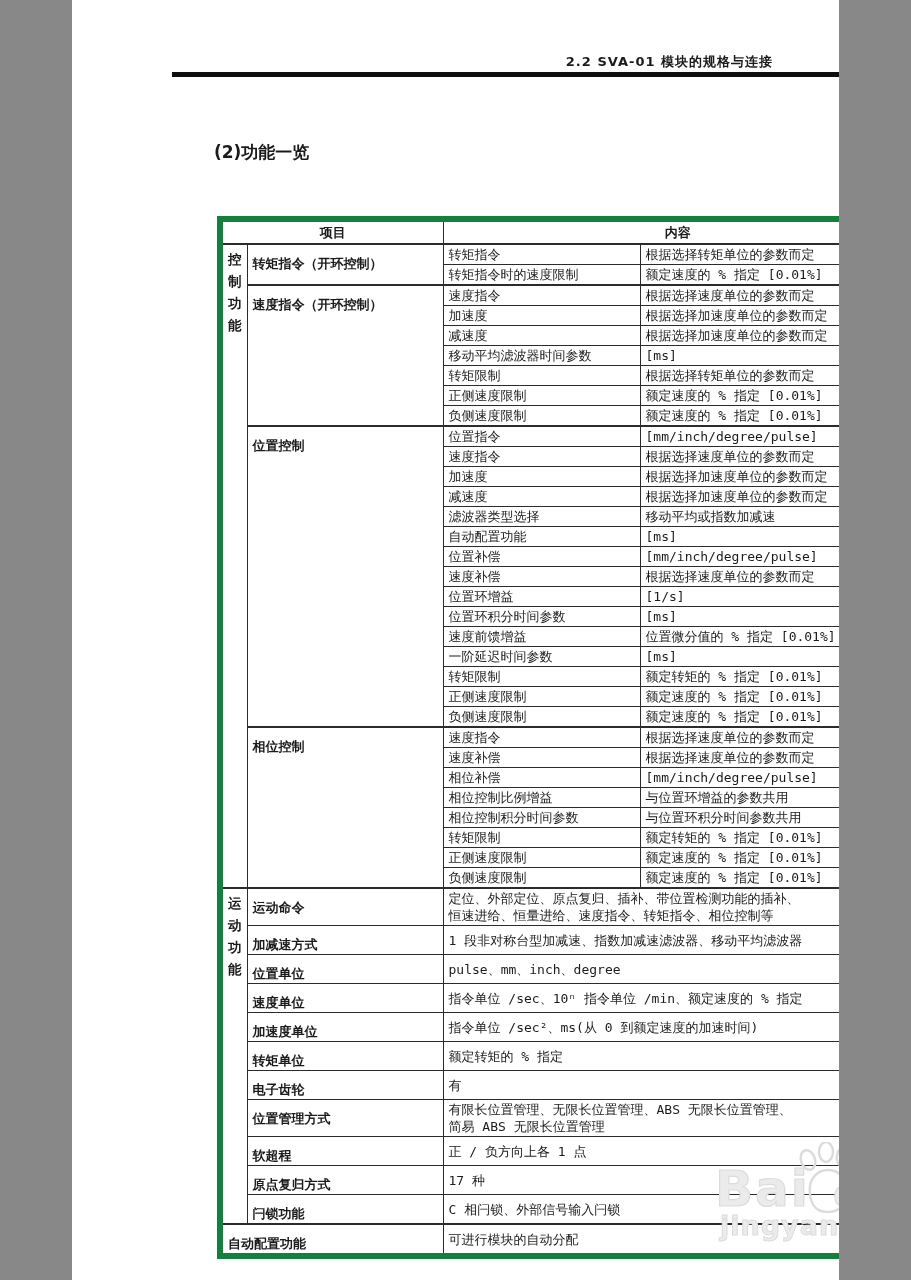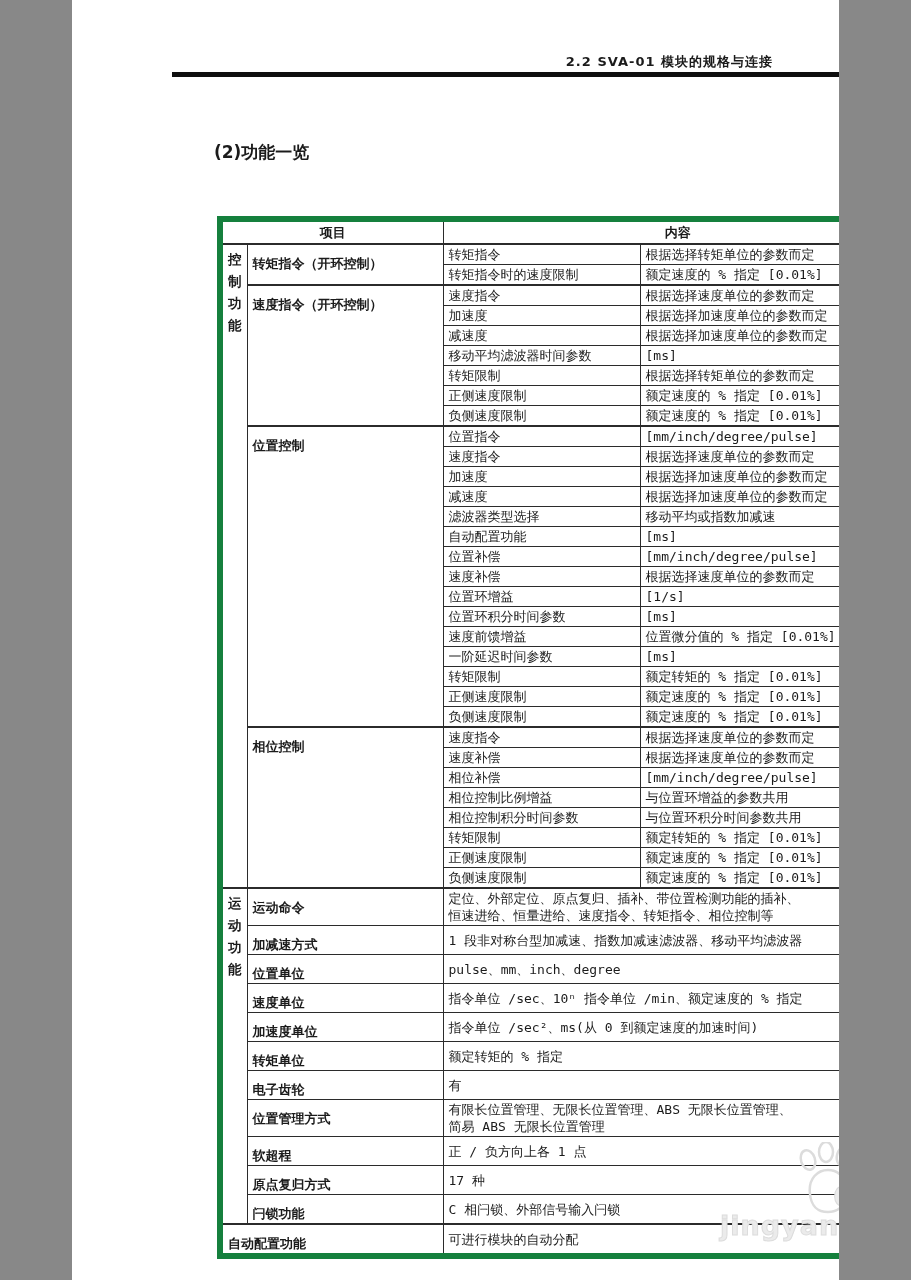--- a/index.html
+++ b/index.html
@@ -266,20 +266,21 @@
           <td class="subcell">闩锁功能</td>
           <td class="ccell" colspan="2">C 相闩锁、外部信号输入闩锁</td>
         </tr>
         <tr>
           <td class="subcell gt" colspan="2">自动配置功能</td>
           <td class="ccell gt" colspan="2">可进行模块的自动分配</td>
         </tr>
       </tbody>
   </table>
 
+  <div class="wm wm-bai">Bai</div>
   <svg class="wm-paw" width="86" height="78" viewBox="0 0 86 78">
     <g fill="none" stroke="#dcdcdc" stroke-width="2.5">
       <ellipse cx="22" cy="18" rx="7" ry="10" transform="rotate(-18 22 18)"></ellipse>
       <ellipse cx="40" cy="10" rx="7" ry="10"></ellipse>
       <ellipse cx="58" cy="14" rx="7" ry="10" transform="rotate(16 58 14)"></ellipse>
       <ellipse cx="70" cy="32" rx="6.5" ry="9" transform="rotate(38 70 32)"></ellipse>
       <path d="M24 52 C22 36 32 28 42 28 C52 28 62 36 60 52 C59 64 52 70 42 70 C32 70 25 64 24 52 Z"></path>
     </g>
   </svg>
   <div class="wm wm-du">du</div>

